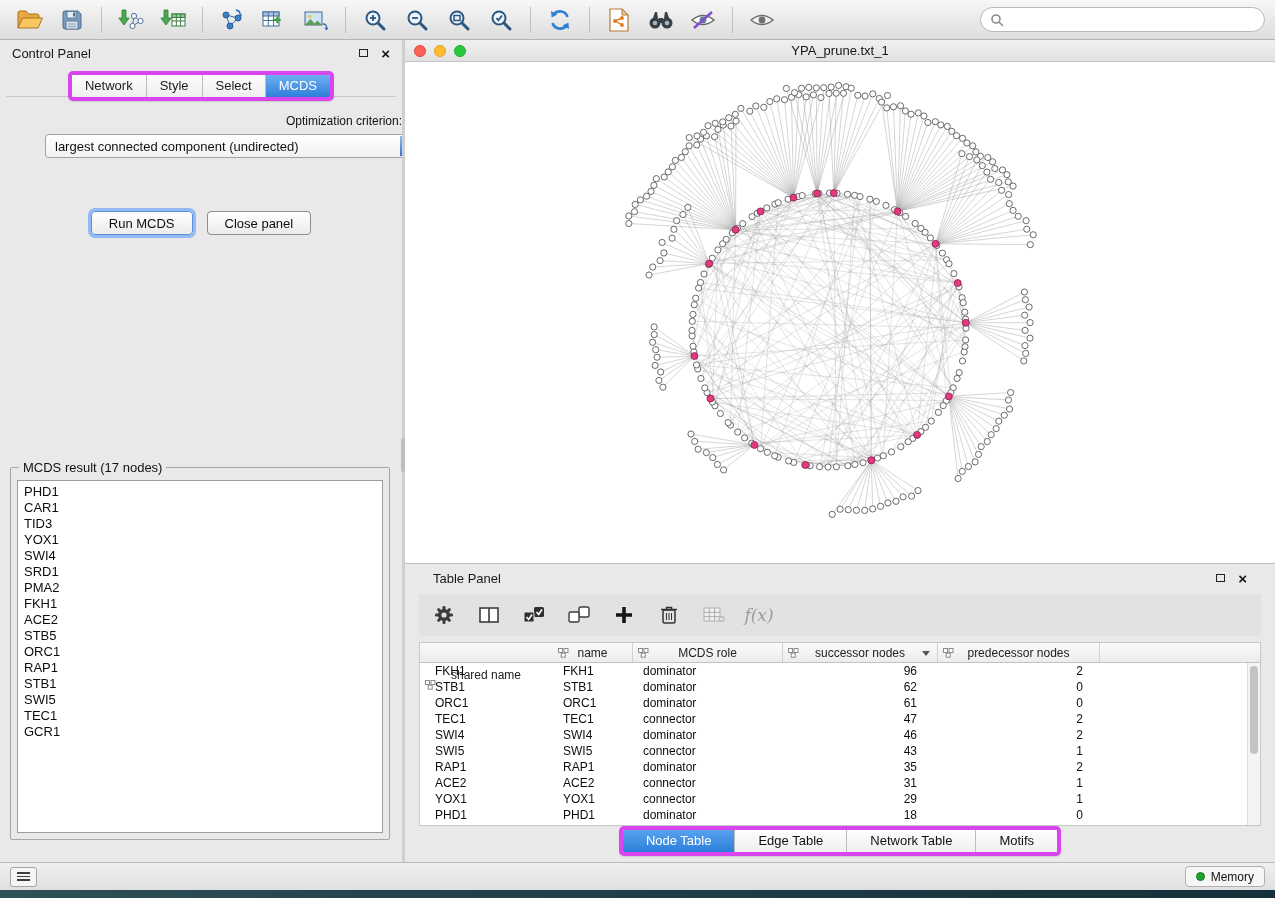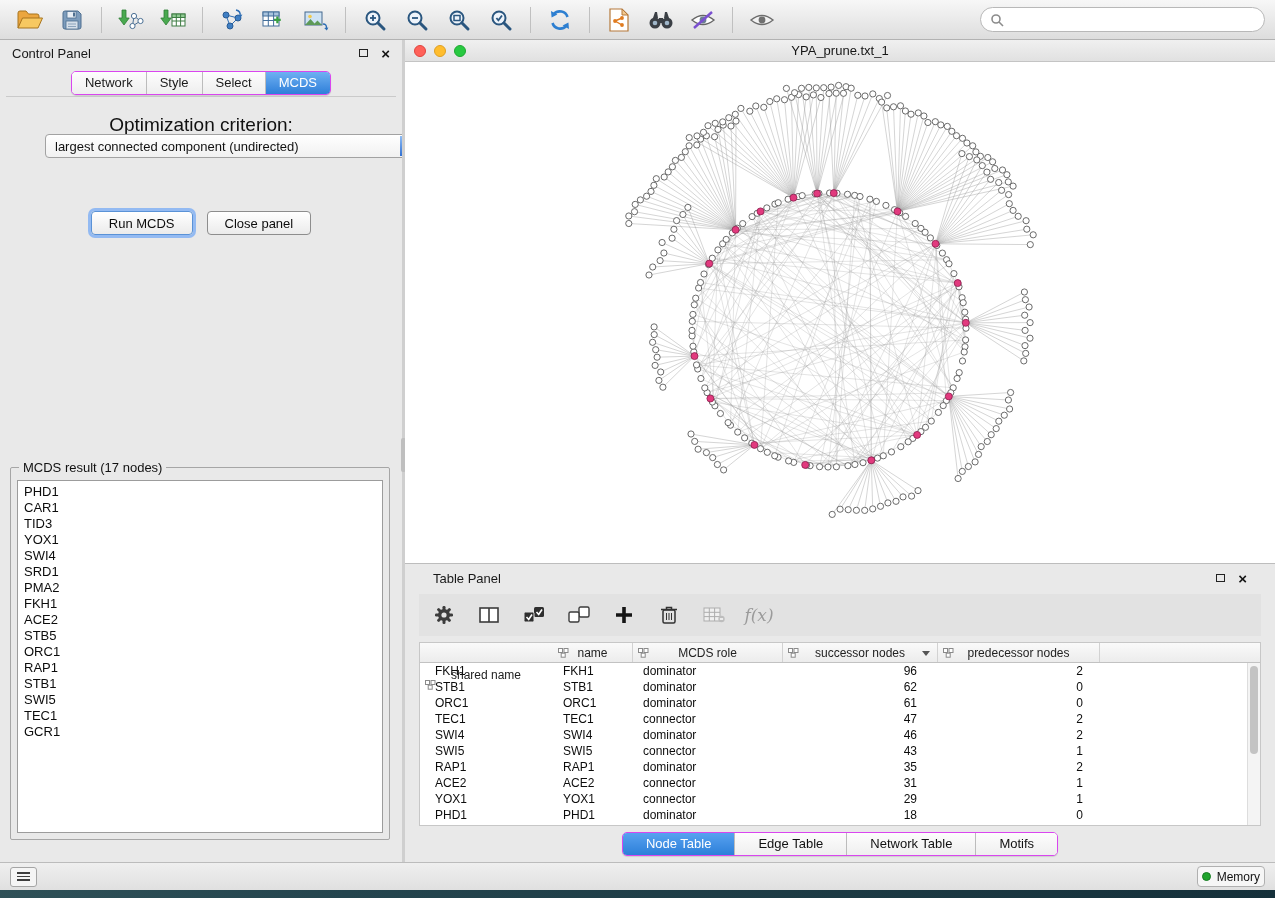--- a/index.html
+++ b/index.html
@@ -28,28 +28,28 @@
     background:#e9e9e9; }
   .v-divider { position:absolute; left:402px; top:40px; width:3px; height:822px; background:#cfcfcf; }
   .grip { position:absolute; left:401px; top:438px; width:5px; height:34px; background:#bfbfbf;
     border-radius:2px; }
   .cp-header { height:26px; display:flex; align-items:center; padding:0 12px; }
   .panel-title { font-size:13px; color:#191919; }
   .float-sq { width:9px; height:8px; border:1.4px solid #222; display:inline-block; }
   .x-glyph { font-size:15px; font-weight:bold; color:#151515; line-height:1; }
   .hdr-right { margin-left:auto; display:flex; align-items:center; gap:13px; }
   .cp-tabs { display:flex; justify-content:center; margin-top:5px; position:relative; z-index:2; }
-  .seg { display:flex; border:1px solid #d946ef; border-radius:5px; overflow:hidden;
+  .seg { display:flex; border:4px solid #d946ef; border-radius:5px; overflow:hidden;
     background:#fdfdfd; box-shadow:0 1px 1px rgba(0,0,0,0.12); }
   .tab { padding:3px 13px 4px; font-size:13px; color:#1b1b1b; border-right:1px solid #bcbcbc;
     background:linear-gradient(#fdfdfd,#eeeeee); cursor:default; }
   .tab:last-child { border-right:none; }
   .tab.active { background:linear-gradient(#6fb0f2,#2e7fd9); color:#fff; }
   .cp-rule { position:absolute; left:6px; right:6px; top:56px; height:1px; background:#cacaca; }
-  .opt-label { position:absolute; left:0; right:0; top:74px; text-align:center; font-size:19px; color:#111; }
+  .opt-label { position:absolute; left:0; right:0; top:74px; text-align:right; font-size:12px; color:#111; }
   .combo { position:absolute; left:45px; top:94px; width:376px; height:24px; border:1px solid #a2a2a2;
     border-radius:4px; background:linear-gradient(#ffffff,#f1f1f1); display:flex; align-items:center;
     padding-left:9px; font-size:13px; color:#111; }
   .combo-stepper { position:absolute; right:1px; top:1px; bottom:1px; width:19px;
     border-radius:0 3px 3px 0; background:linear-gradient(#8fbdf6,#3271d2);
     display:flex; flex-direction:column; align-items:center; justify-content:center; gap:2px; }
   .tri-up { width:0; height:0; border-left:4px solid transparent; border-right:4px solid transparent;
     border-bottom:4px solid #fff; }
   .tri-dn { width:0; height:0; border-left:4px solid transparent; border-right:4px solid transparent;
     border-top:4px solid #fff; }
@@ -119,21 +119,21 @@
   .btab.active { background:linear-gradient(#58a2f0,#2c7fd9); color:#fff; }
 
   
   .status-bar { position:absolute; left:0; top:862px; width:100%; height:28px;
     background:linear-gradient(#efefef,#e0e0e0); border-top:1px solid #bcbcbc;
     display:flex; align-items:center; padding:0 10px; }
   .list-btn { width:27px; height:20px; border:1px solid #a5a5a5; border-radius:3px; background:#f5f5f5;
     display:flex; flex-direction:column; align-items:center; justify-content:center; gap:2px; }
   .list-btn i { display:block; width:13px; height:1.6px; background:#3d3d3d; }
   .mem-btn { margin-left:auto; height:21px; border:1px solid #b0b0b0; border-radius:4px;
-    background:#f6f6f6; display:flex; align-items:center; gap:6px; padding:0 4px; font-size:12px;
+    background:#f6f6f6; display:flex; align-items:center; gap:6px; padding:0 10px; font-size:12px;
     color:#111; font-family:"Liberation Sans",sans-serif; }
   .mem-dot { width:9px; height:9px; border-radius:50%; background:#1fa32c; border:1px solid #157a20; }
 </style>
 </head>
 <body>
 
 <div class="app">
 
   <div class="toolbar">
     <button class="tb">

